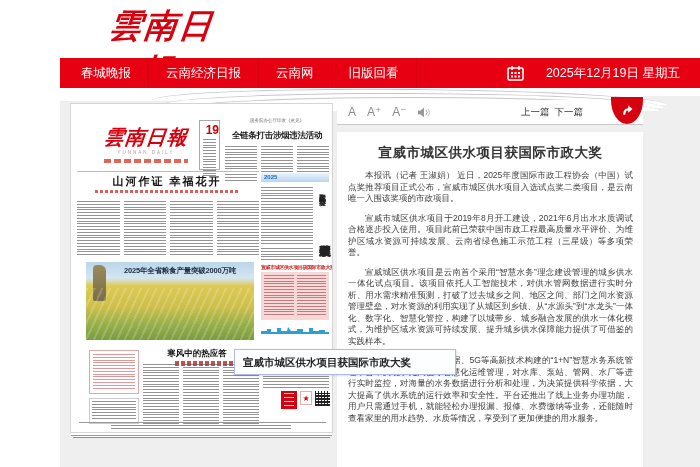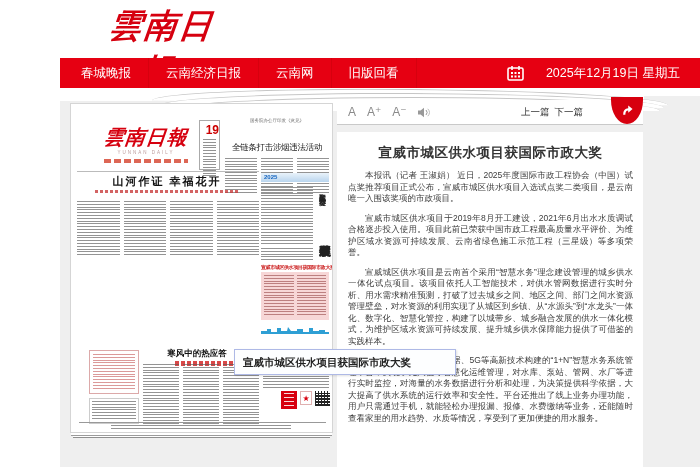--- a/index.html
+++ b/index.html
@@ -43,21 +43,21 @@
                font-size:20px; color:#d6000f; letter-spacing:1px; transform:skewX(-6deg); display:inline-block; white-space:nowrap; }
   .p-mast-en { font-size:4.5px; color:#b09; color:#bb9a9a; letter-spacing:2px; margin-top:-1px; }
   .p-mast-bars { margin:4px auto 0; width:84px; height:4px;
                  background:repeating-linear-gradient(90deg,#d65 0 7px, transparent 7px 10px); }
   .p-datebox { left:128px; top:16px; width:21px; height:50px; border:1px solid #aaa; text-align:center; padding-top:2px; }
   .p-dateday { font-size:12px; font-weight:bold; color:#c00;text-align:right; }
   .p-datelines { margin:2px auto 0; width:13px; height:38px; }
 
   .p-topnews { left:154px; top:13px; width:104px; text-align:center; }
   .p-kicker { font-size:5px; color:#666; transform:scale(.9); }
-  .p-tophead { font-size:8.5px; font-weight:normal; color:#1a1a1a; white-space:nowrap; letter-spacing:-0.3px; margin-top:19px; }
+  .p-tophead { font-size:8.5px; font-weight:bold; color:#1a1a1a; white-space:nowrap; letter-spacing:-0.3px; margin-top:7px; }
   .p-cols { display:flex; gap:4px; margin-top:4px; }
   .p-cols > div { flex:1; }
 
   .p-divider { left:6px; top:67px; width:182px; border-top:1px solid #bbb; }
   .p-mainhead { left:4px; top:70px; width:184px; text-align:center; font-size:11px; font-weight:bold;
                 color:#111; letter-spacing:2px; white-space:nowrap; }
   .p-subbar { left:24px; top:86px; width:144px; height:3px;
               background:repeating-linear-gradient(90deg, rgba(200,60,60,.8) 0 3px, transparent 3px 5px); }
 
   .p-bluebox { left:190px; top:69px; width:68px; height:9px;
@@ -206,20 +206,25 @@
       <div class="p-hl-title">宣威市城区供水项目获国际市政大奖</div>
       <div class="p-hl-box">
           <div></div>
           <div></div>
         </div>
       <svg class="p-skyline" viewBox="0 0 68 8" preserveAspectRatio="none">
         <path d="M0 8 L0 5 L6 5 L6 3 L10 3 L10 6 L16 6 L16 2 L20 2 L20 5 L26 5 L27 1 L30 5 L36 5 L36 3 L42 3 L42 6 L48 6 L48 2 L52 2 L52 5 L58 5 L58 4 L64 4 L64 6 L68 6 L68 8 Z" fill="#2e9fd4"></path>
       </svg>
     </div>
 
+    <div class="p-abs p-photo">
+      <div class="p-rock"></div>
+      <div class="p-terrace"></div>
+      <div class="p-photohead">2025年全省粮食产量突破2000万吨</div>
+    </div>
 
     <div class="p-abs p-bottomhead">寒风中的热应答</div>
     <div class="p-abs p-redbox">
         <div class="p-redbox-inner simr"></div>
       </div>
     <div class="p-abs p-smallbox">
         <div class="p-redbox-inner sim"></div>
       </div>
     <div class="p-abs p-redbar"></div>
     <div class="p-abs p-cols" style="left:72px; top:256px; width:116px; height:62px;">

